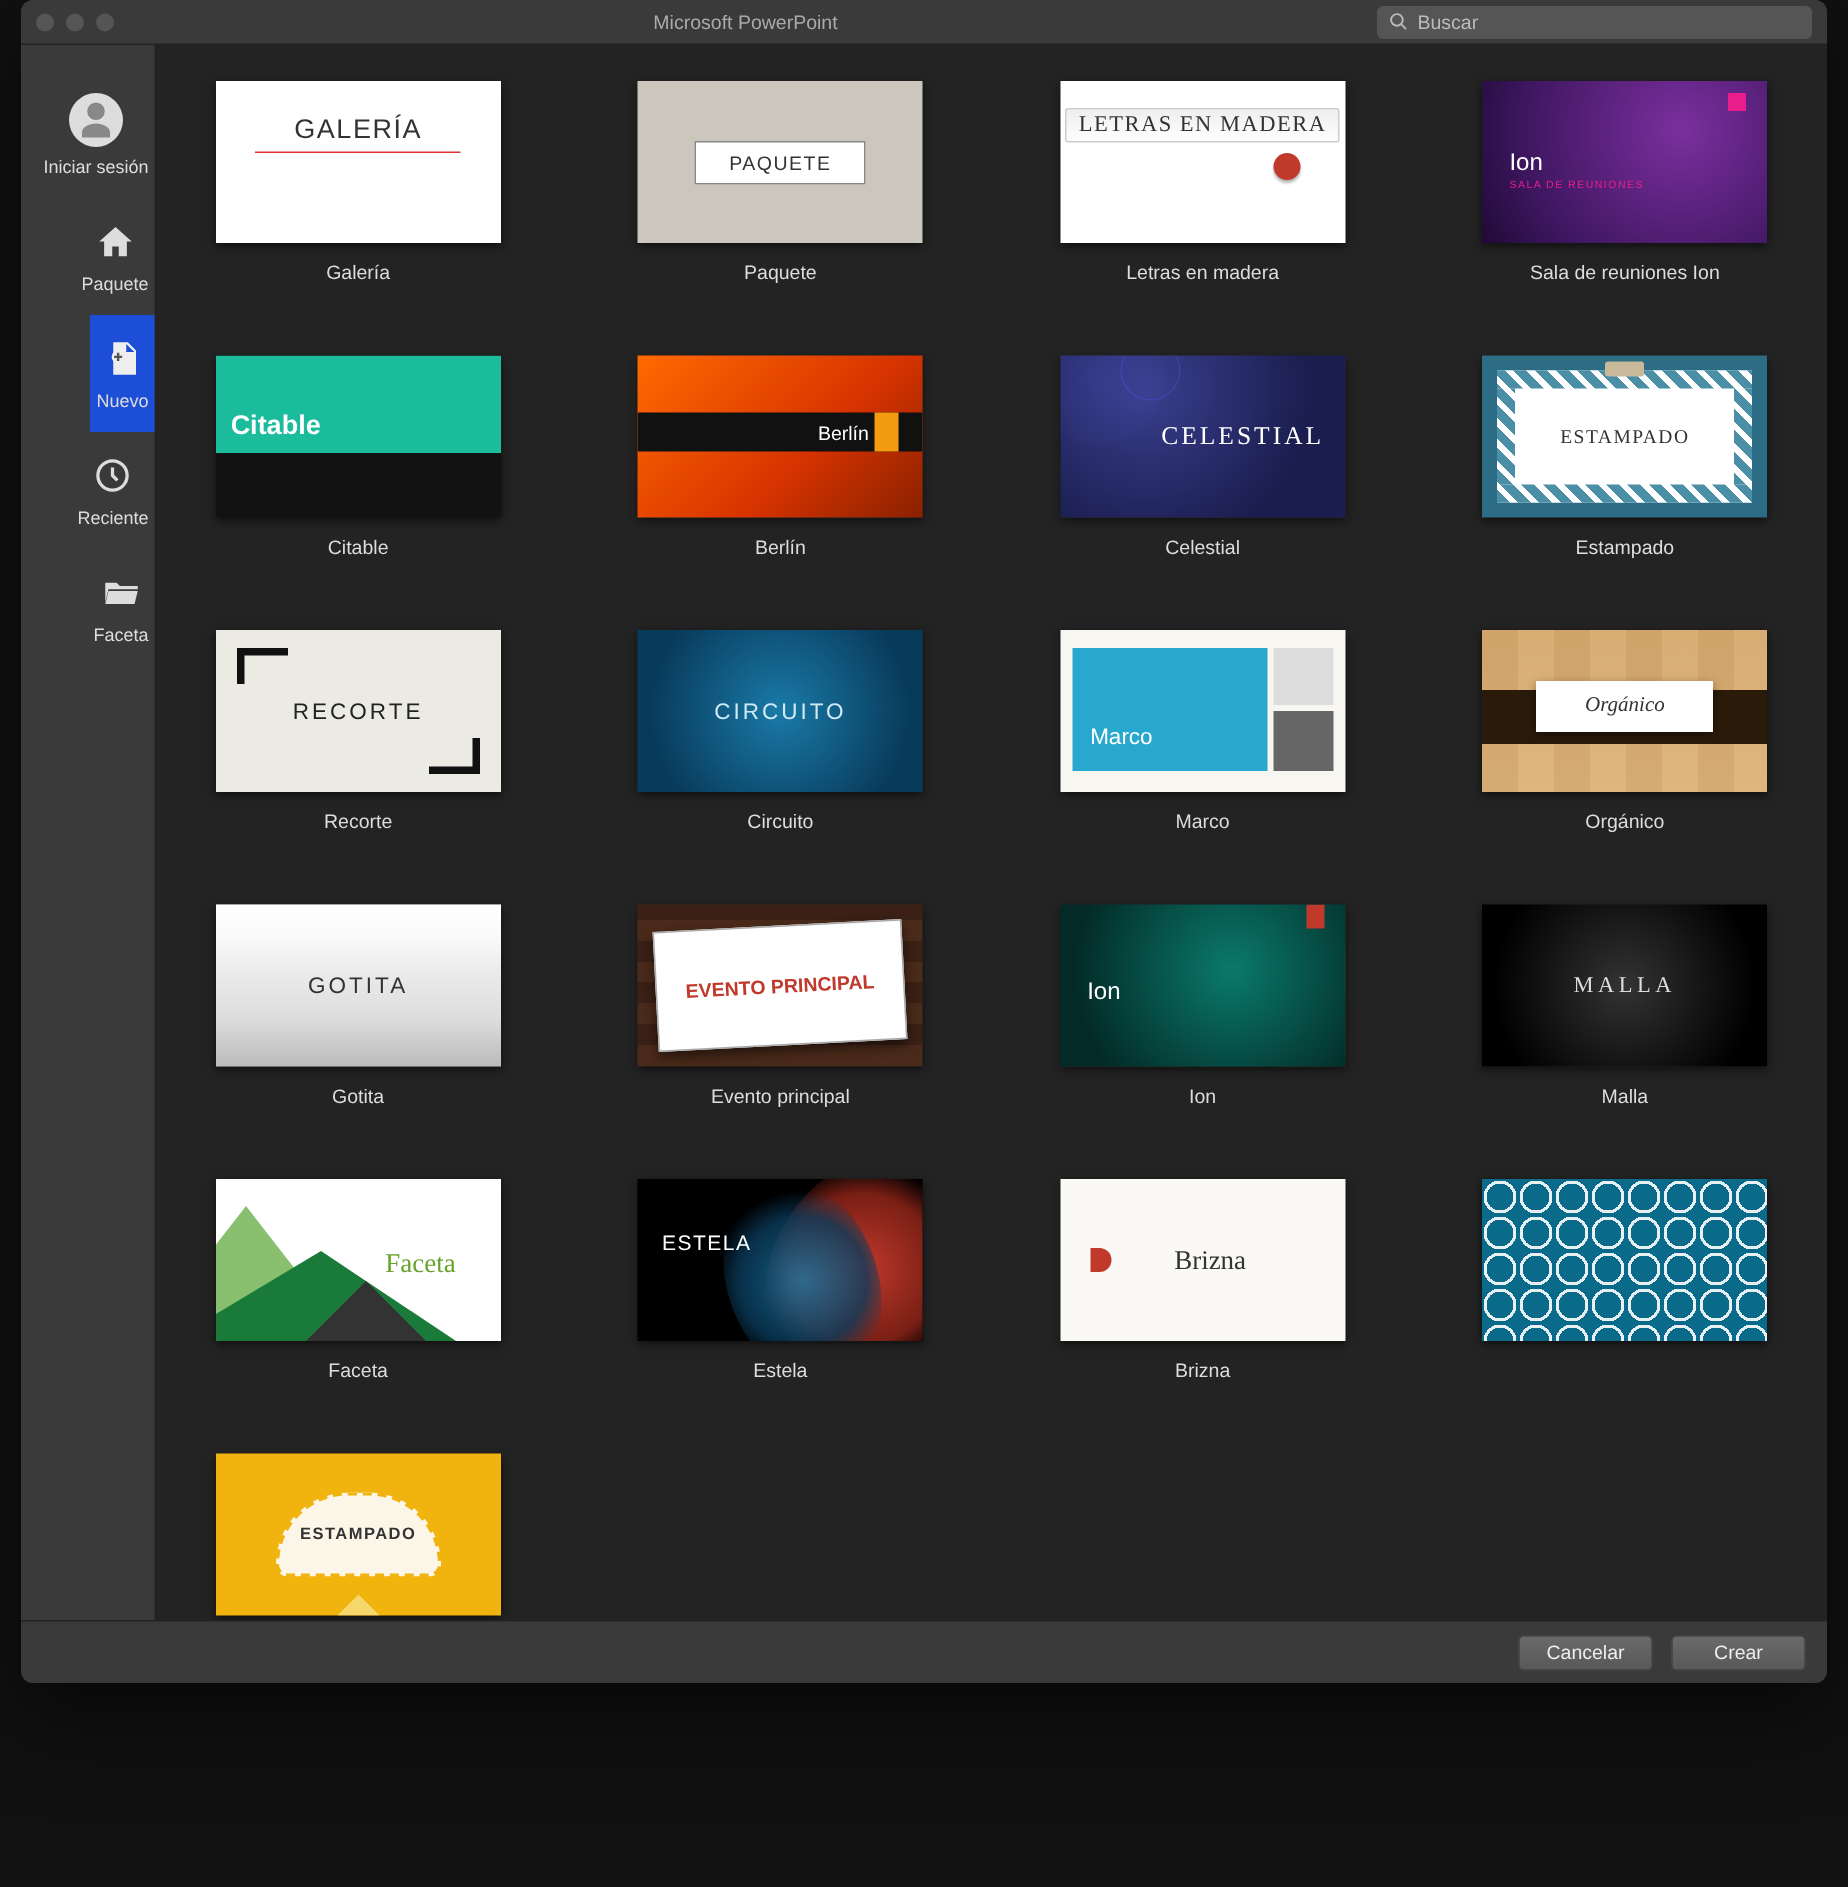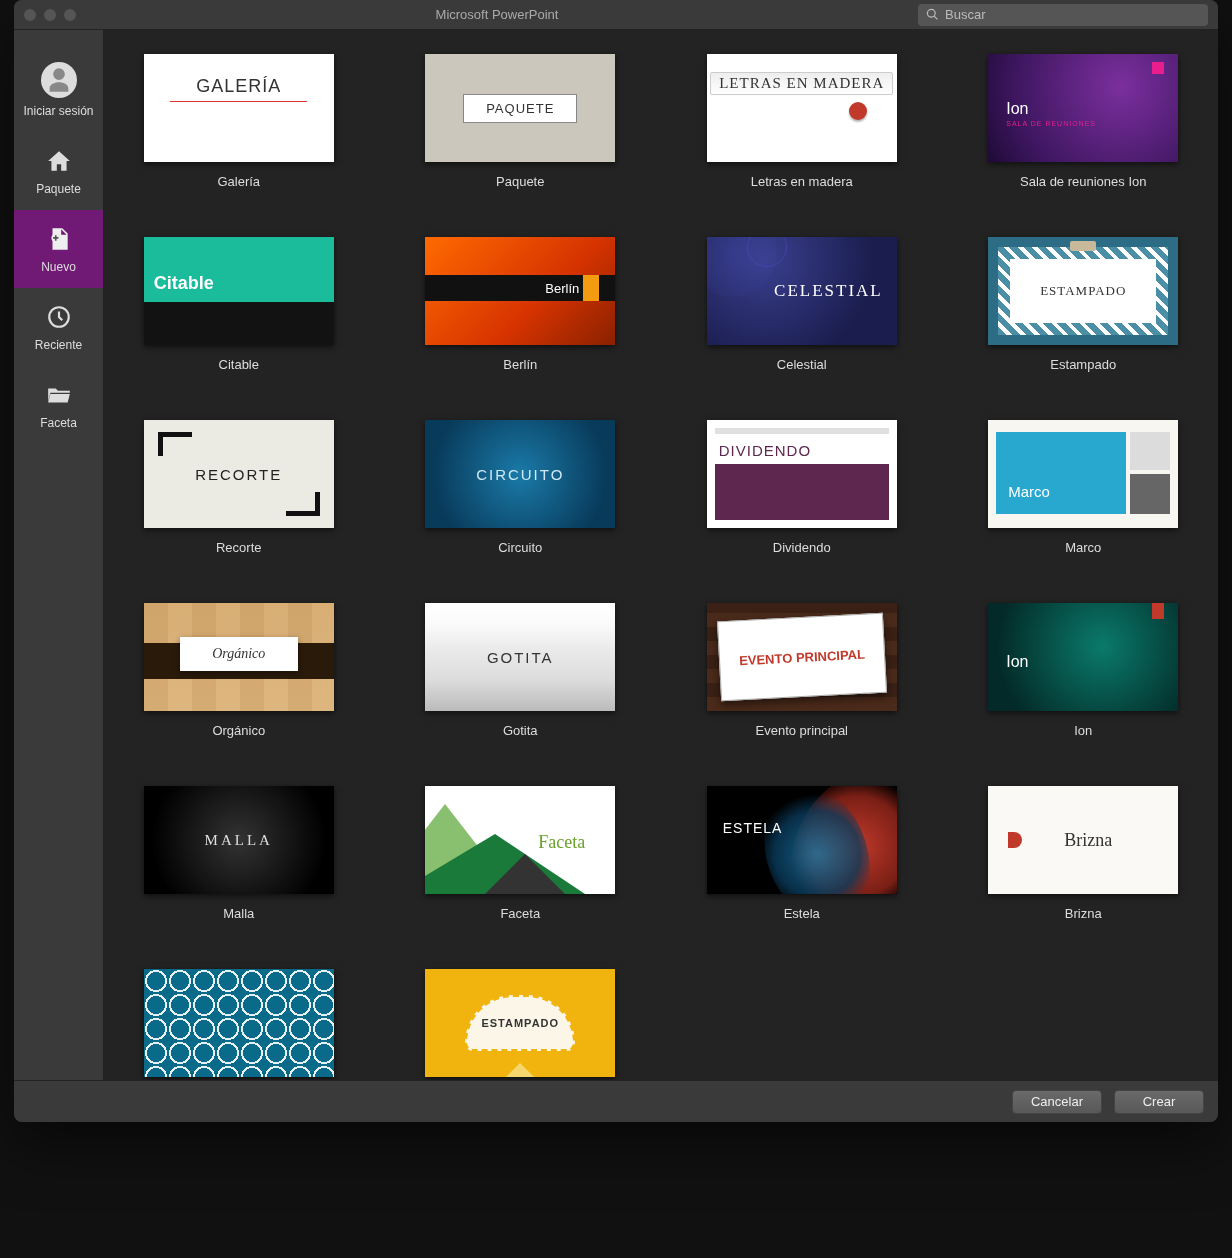--- a/index.html
+++ b/index.html
@@ -49,27 +49,28 @@
 
 .body { flex: 1; display: flex; min-height: 0; }
 
 .sidebar {
   width: 90px;
   background: #3a3a3a;
   display: flex;
   flex-direction: column;
   padding-top: 18px;
   border-right: 1px solid #222;
+  align-items: flex-end;
 }
 .side-item {
   display: flex; flex-direction: column; align-items: center;
   gap: 6px; padding: 14px 4px; color: #ddd; font-size: 12px;
   cursor: pointer;
 }
-.side-item.active { background: #701a75; }
+.side-item.active { background: #1d4ed8; }
 .side-item .icon-slot { width: 30px; height: 30px; display:flex; align-items:center; justify-content:center; }
 .avatar { width: 36px; height: 36px; border-radius: 50%; background: #ddd; display:flex; align-items:center; justify-content:center; }
 .avatar svg { width: 28px; height: 28px; fill: #888; }
 
 
 .main { flex: 1; background: #232323; overflow-y: auto; padding: 24px 14px 90px 14px; }
 .grid {
   display: grid;
   grid-template-columns: repeat(4, 1fr);
   column-gap: 40px;
@@ -393,28 +394,20 @@
           <span class="template-label">Recorte</span>
         </div>
 
         <div class="template">
           <div class="thumb t9">
               <span class="ttl">CIRCUITO</span>
             </div>
           <span class="template-label">Circuito</span>
         </div>
 
-        <div class="template">
-          <div class="thumb t10">
-              <div class="bar"></div>
-              <span class="ttl">DIVIDENDO</span>
-              <div class="blk"></div>
-            </div>
-          <span class="template-label">Dividendo</span>
-        </div>
 
         <div class="template">
           <div class="thumb t11">
               <div class="panel">
                 <span class="ttl">Marco</span>
               </div>
               <div class="r1"></div>
               <div class="r2"></div>
             </div>
           <span class="template-label">Marco</span>

